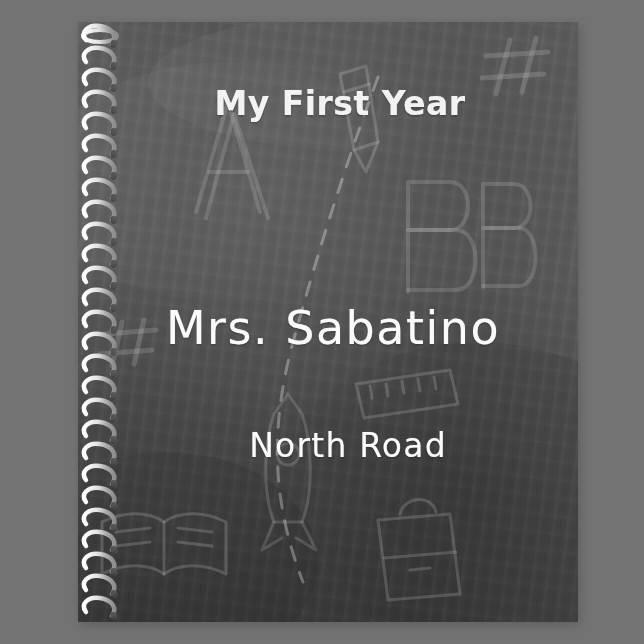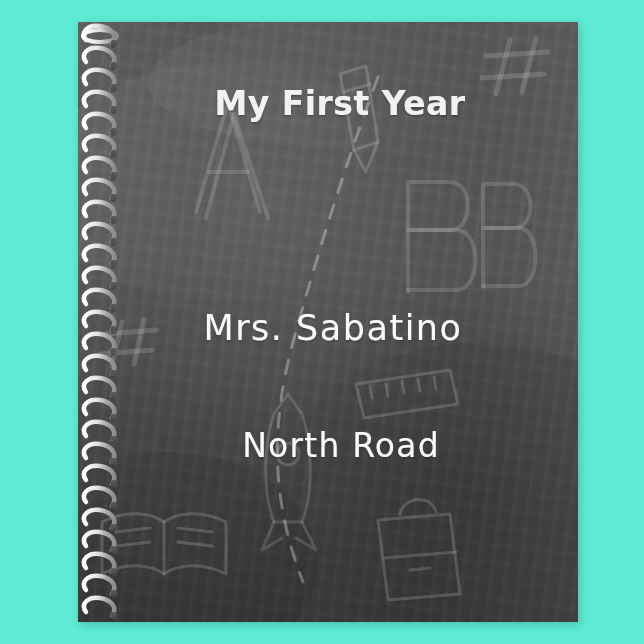--- a/index.html
+++ b/index.html
@@ -9,21 +9,21 @@
     height: 644px;
     background: #efece7;
     font-family: "DejaVu Sans", sans-serif;
     overflow: hidden;
   }
 
   .product-stage {
     position: relative;
     width: 644px;
     height: 644px;
-    background: #5eead4;
+    background: #737373;
   }
 
   
   .planner {
     position: absolute;
     left: 78px;
     top: 22px;
     width: 500px;
     height: 600px;
     background: #4b4b4b;
@@ -116,32 +116,32 @@
       0 1px 2px rgba(0,0,0,0.45);
   }
   .title .line { display: block; white-space: pre; }
 
   .subject {
     position: absolute;
     left: 40px;
     top: 285px;
     width: 430px;
     font-family: "DejaVu Sans", sans-serif;
-    font-size: 35px;
+    font-size: 46px;
     line-height: 42px;
     letter-spacing: 1.5px;
     color: #fafafa;
     text-shadow:
       0 0 1px rgba(255,255,255,0.5),
       0 1px 2px rgba(0,0,0,0.40);
   }
 
   .school {
     position: absolute;
-    left: 38px;
+    left: 45px;
     top: 398px;
     width: 450px;
     font-family: "DejaVu Sans", sans-serif;
     font-size: 33px;
     line-height: 52px;
     letter-spacing: 1.2px;
     color: #fafafa;
     text-shadow:
       0 0 1px rgba(255,255,255,0.5),
       0 1px 2px rgba(0,0,0,0.40);

